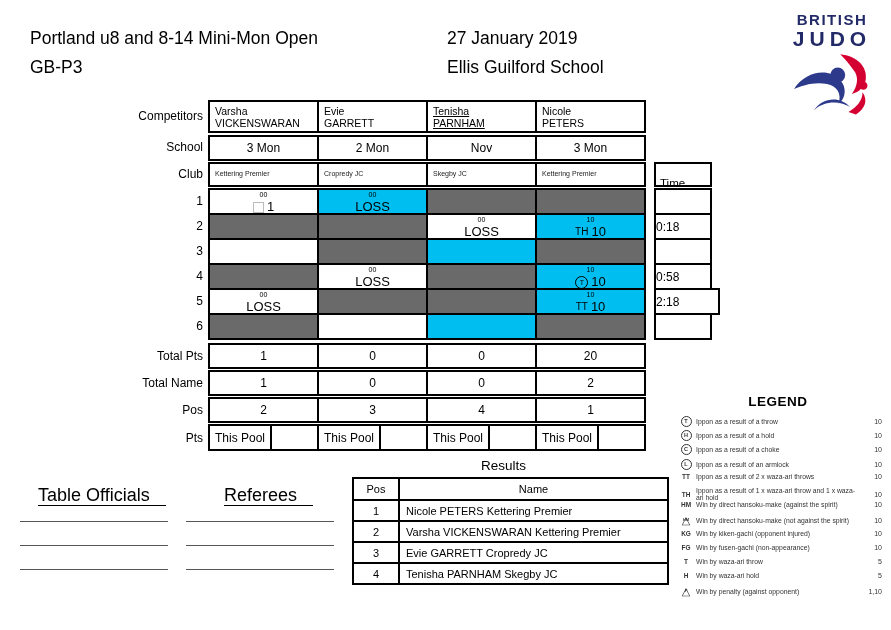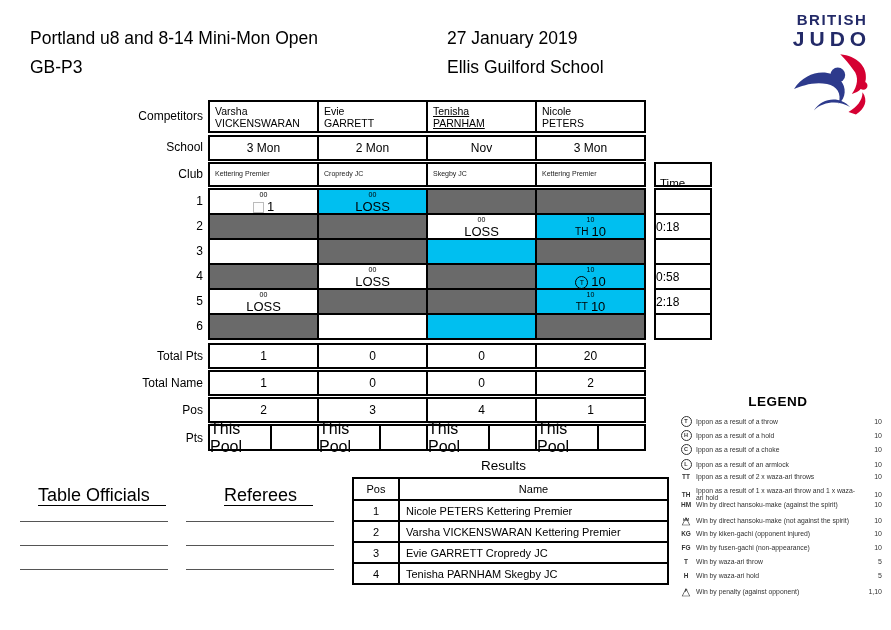--- a/index.html
+++ b/index.html
@@ -26,21 +26,21 @@
   .lbl-totalwins{top:376px;}
   .lbl-pos{top:403px;}
   .lbl-pts{top:431px;}
   .rowlbl{position:absolute;left:40px;width:163px;text-align:right;font-size:12px;}
 
   .name-cell{padding:3px 0 0 5px;font-size:10.5px;line-height:12px;}
   .grade-cell{display:flex;align-items:center;justify-content:center;font-size:12px;}
   .club-cell{padding:6px 0 0 5px;font-size:7px;color:#222;}
   .time-head{padding:13px 0 0 4px;font-size:11.5px;}
   .total-cell{display:flex;align-items:center;justify-content:center;font-size:12px;}
-  .pool-box{display:flex;align-items:center;justify-content:center;font-size:16px;}
+  .pool-box{display:flex;align-items:center;justify-content:center;font-size:12px;}
 
   .match-cell{display:flex;flex-direction:column;align-items:center;padding-top:1px;}
   .sup{font-size:7px;line-height:8px;}
   .mainline{display:flex;align-items:center;gap:3px;font-size:13px;line-height:14px;margin-top:1px;}
   .mainline .pre{font-size:10px;font-weight:normal;}
   .sq{display:inline-block;width:9px;height:9px;border:1px solid #bbb;background:#fdfdfd;}
   .circ{display:inline-flex;align-items:center;justify-content:center;width:11px;height:11px;
         border:1px solid #000;border-radius:50%;font-size:7px;line-height:11px;}
   .time-cell{display:flex;align-items:center;font-size:12px;}
 
@@ -253,21 +253,21 @@
     </div>
     <div class="cell match-cell" style="left: 317px; top: 288px; width: 111px; height: 27px; background: rgb(106, 106, 106);"></div>
     <div class="cell match-cell" style="left: 426px; top: 288px; width: 111px; height: 27px; background: rgb(106, 106, 106);"></div>
     <div class="cell match-cell" style="left: 535px; top: 288px; width: 111px; height: 27px; background: rgb(0, 191, 240);">
       <div class="sup">10</div>
       <div class="mainline">
         <div class="pre">TT</div>
         <div>10</div>
       </div>
     </div>
-    <div class="cell time-cell" style="left: 654px; top: 288px; width: 58px; height: 27px;">2:18</div>
+    <div class="cell time-cell" style="left: 654px; top: 288px; width: 66px; height: 27px;">2:18</div>
     <div class="rowlbl" style="top: 319px;">6</div>
     <div class="cell match-cell" style="left: 208px; top: 313px; width: 111px; height: 27px; background: rgb(106, 106, 106);"></div>
     <div class="cell match-cell" style="left: 317px; top: 313px; width: 111px; height: 27px; background: rgb(255, 255, 255);"></div>
     <div class="cell match-cell" style="left: 426px; top: 313px; width: 111px; height: 27px; background: rgb(0, 191, 240);"></div>
     <div class="cell match-cell" style="left: 535px; top: 313px; width: 111px; height: 27px; background: rgb(106, 106, 106);"></div>
     <div class="cell time-cell" style="left: 654px; top: 313px; width: 58px; height: 27px;"></div>
     <div class="sig-line" style="left: 20px; top: 521px;"></div>
     <div class="sig-line" style="left: 20px; top: 545px;"></div>
     <div class="sig-line" style="left: 20px; top: 569px;"></div>
     <div class="sig-line" style="left: 186px; top: 521px;"></div>

